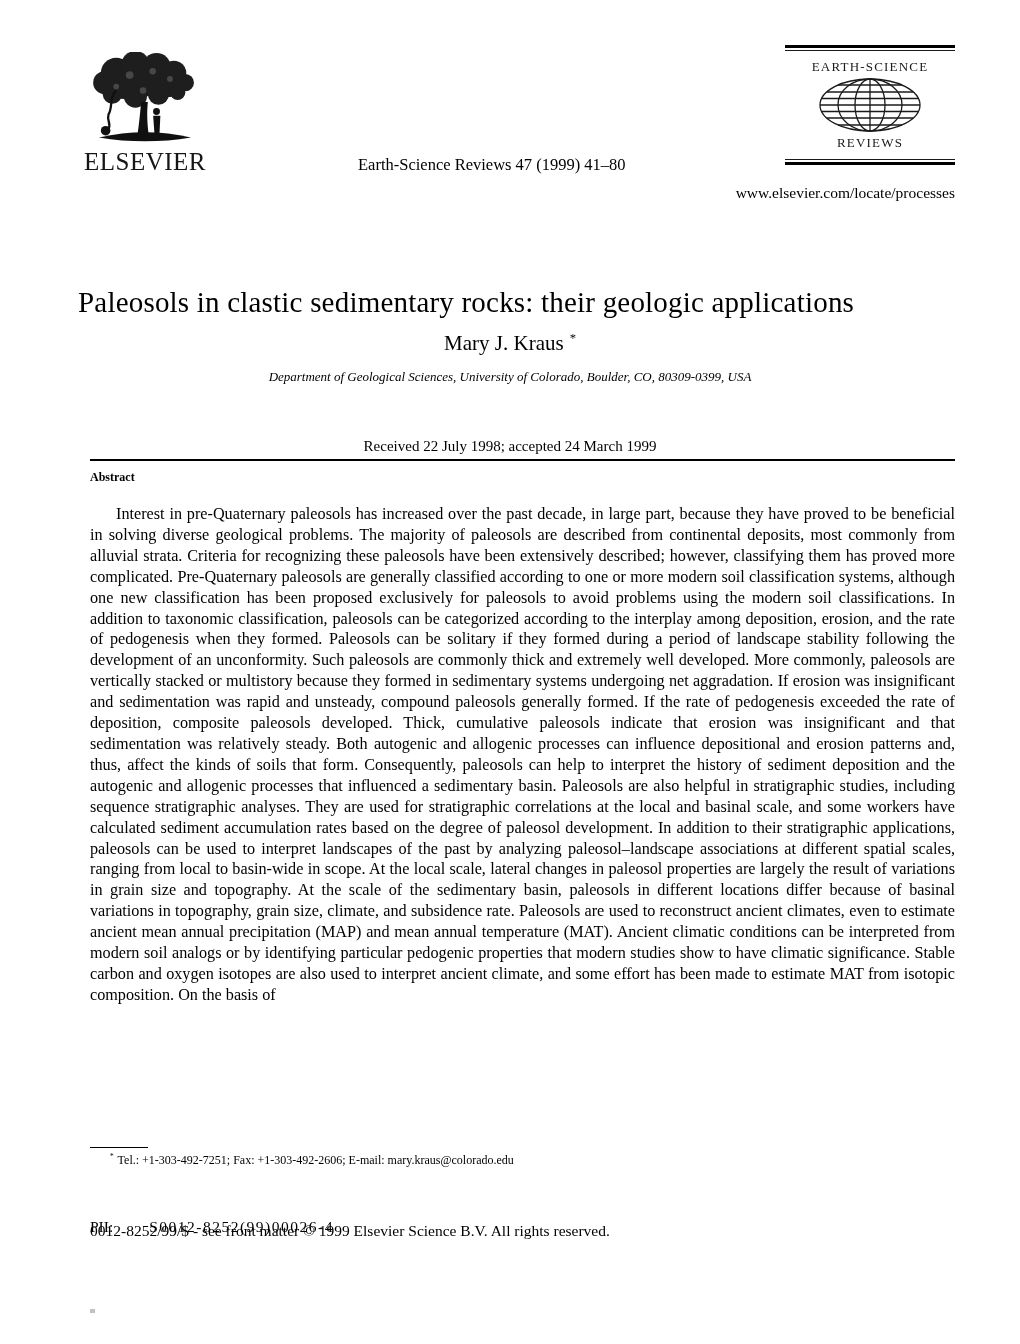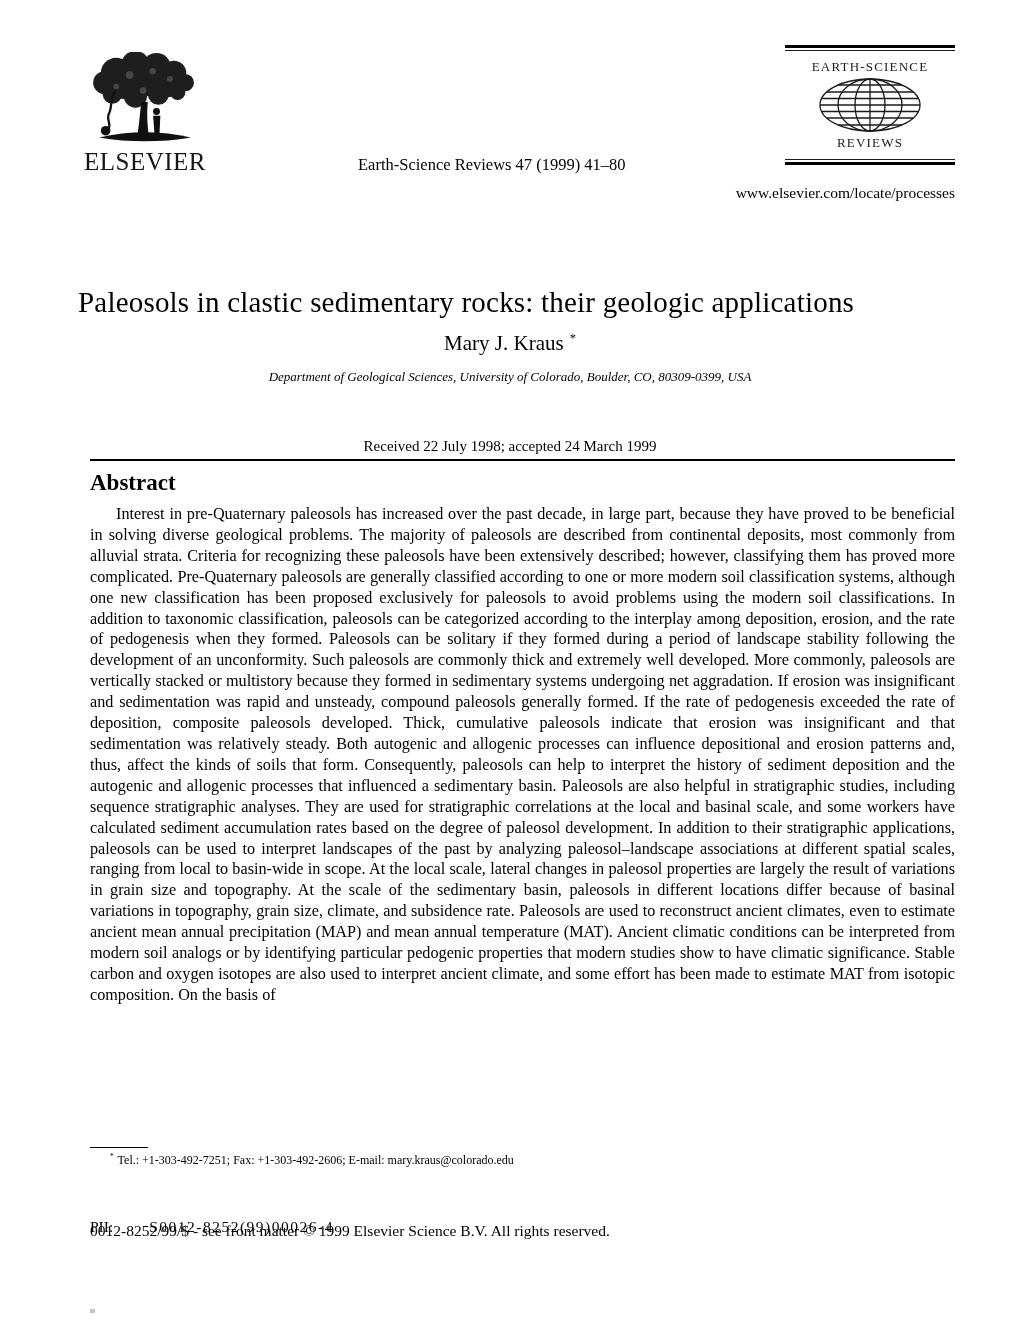--- a/index.html
+++ b/index.html
@@ -107,21 +107,21 @@
     position: absolute;
     left: 90px;
     width: 865px;
     top: 459px;
     border-top: 2px solid #000;
   }
   .abstract-heading {
     position: absolute;
     left: 90px;
     top: 470px;
-    font-size: 23px;
+    font-size: 12px;
     font-weight: 700;
   }
   .abstract-text {
     position: absolute;
     left: 90px;
     width: 865px;
     top: 504px;
     font-size: 16.2px;
     line-height: 20.9px;
     text-align: justify;

